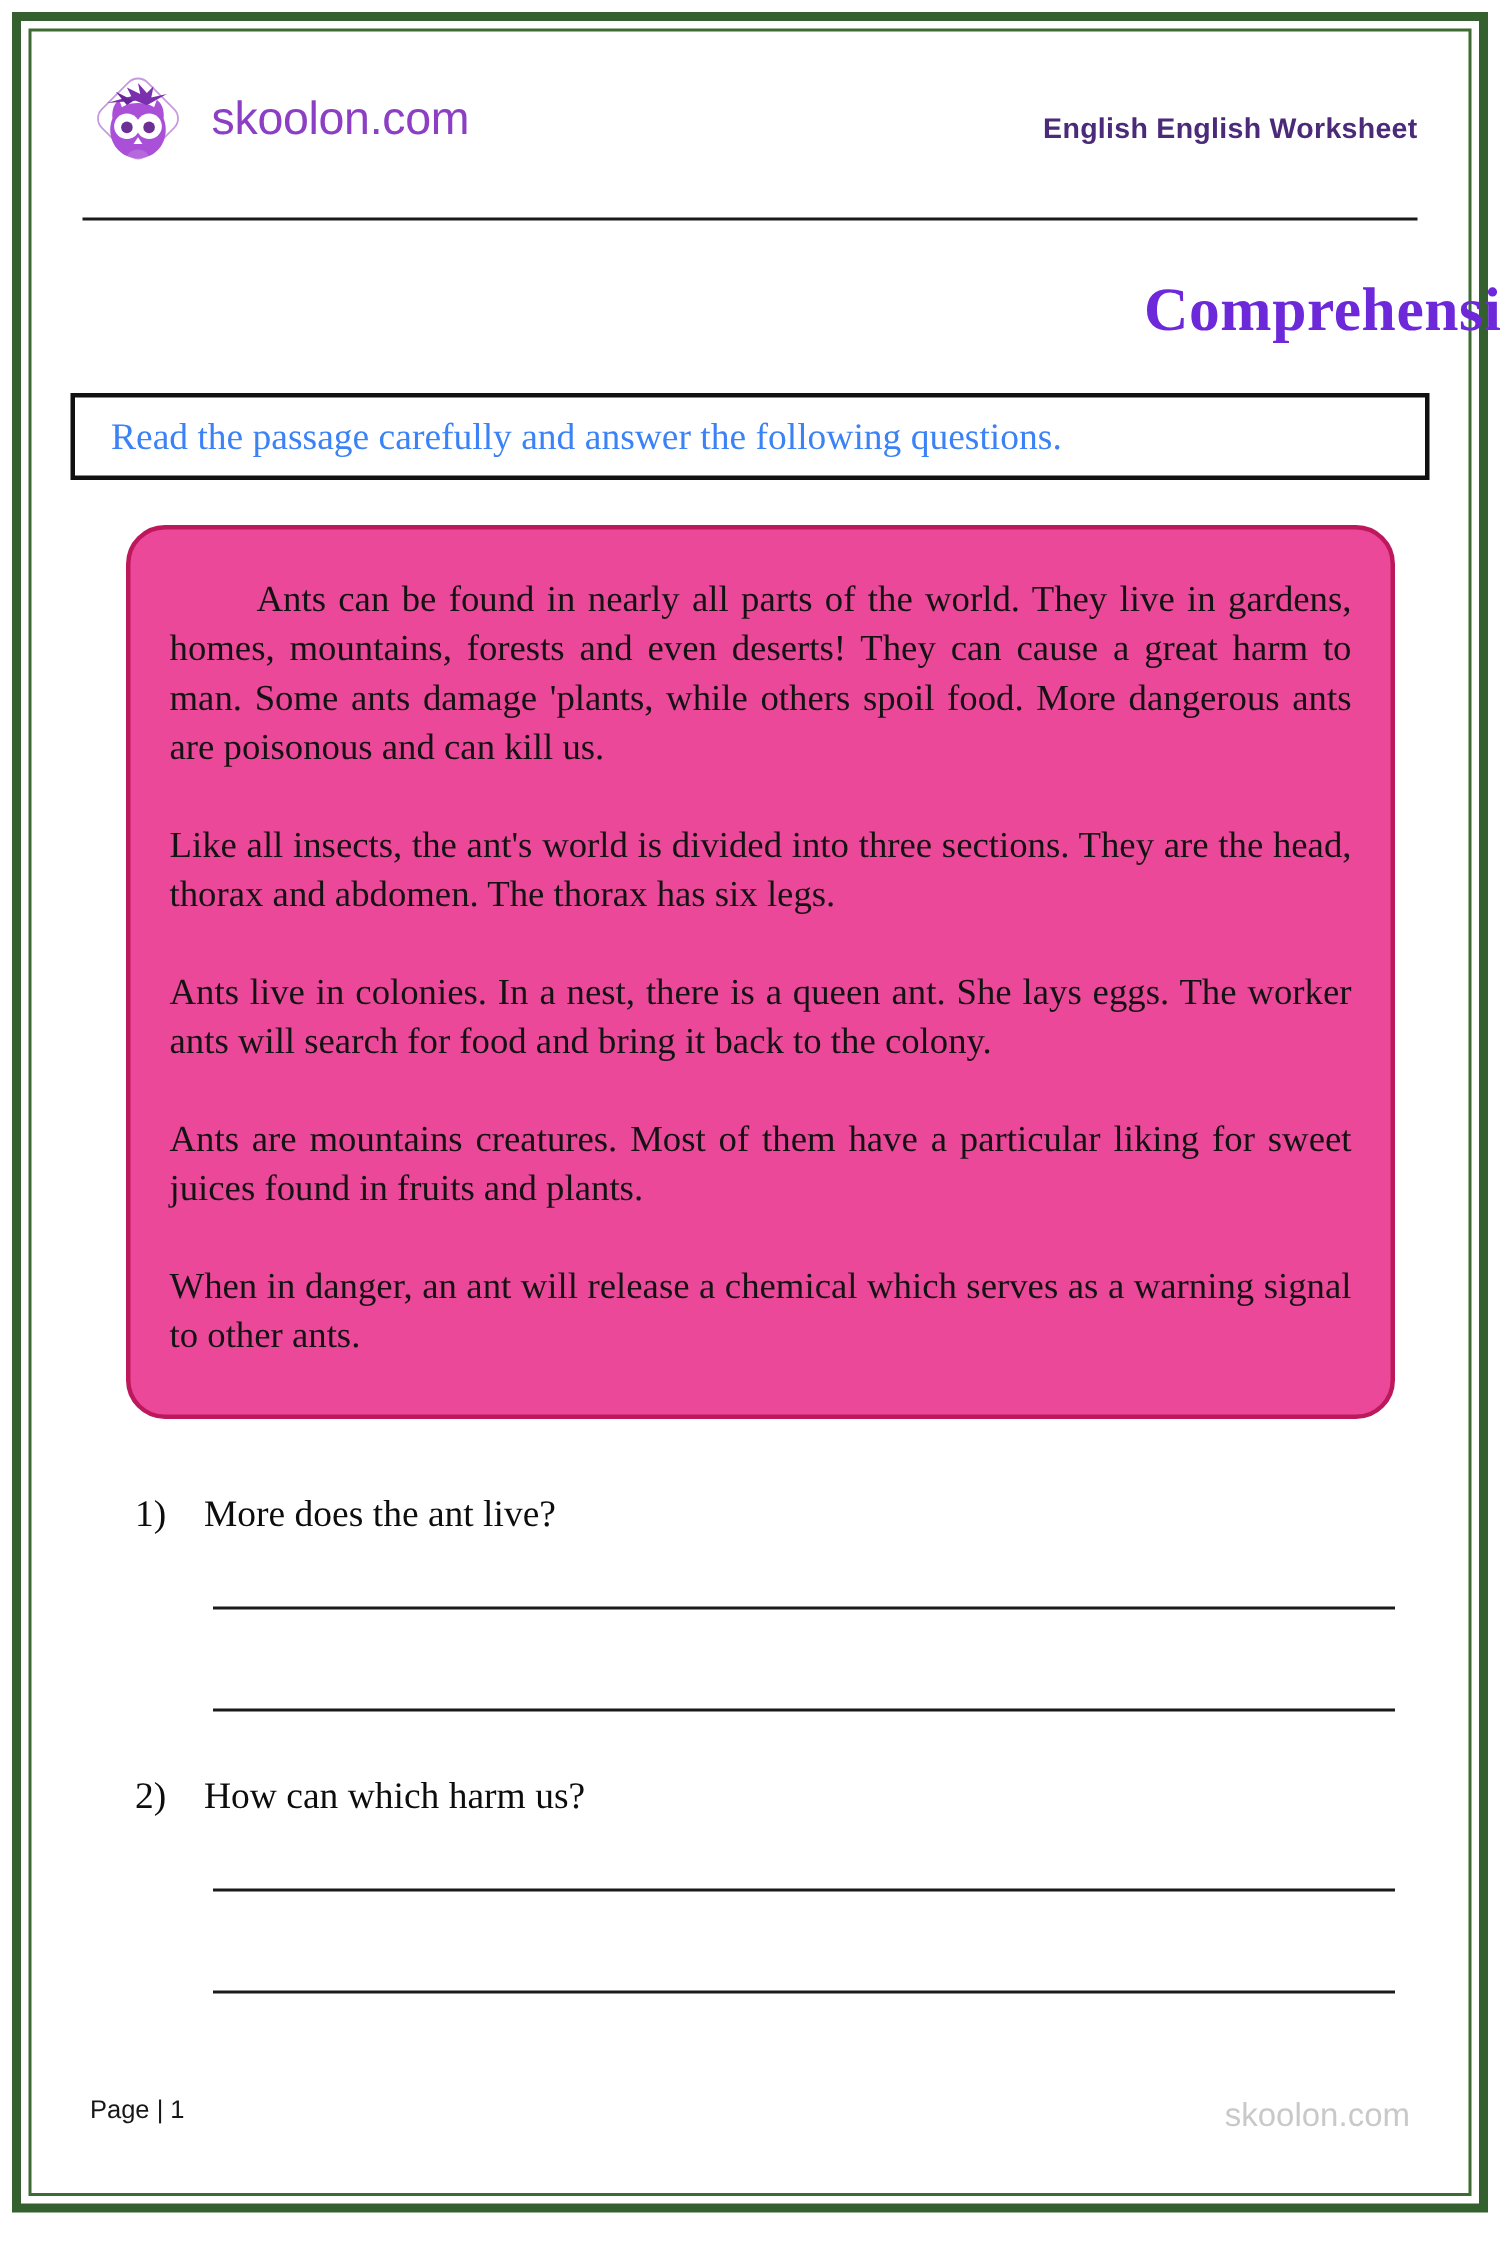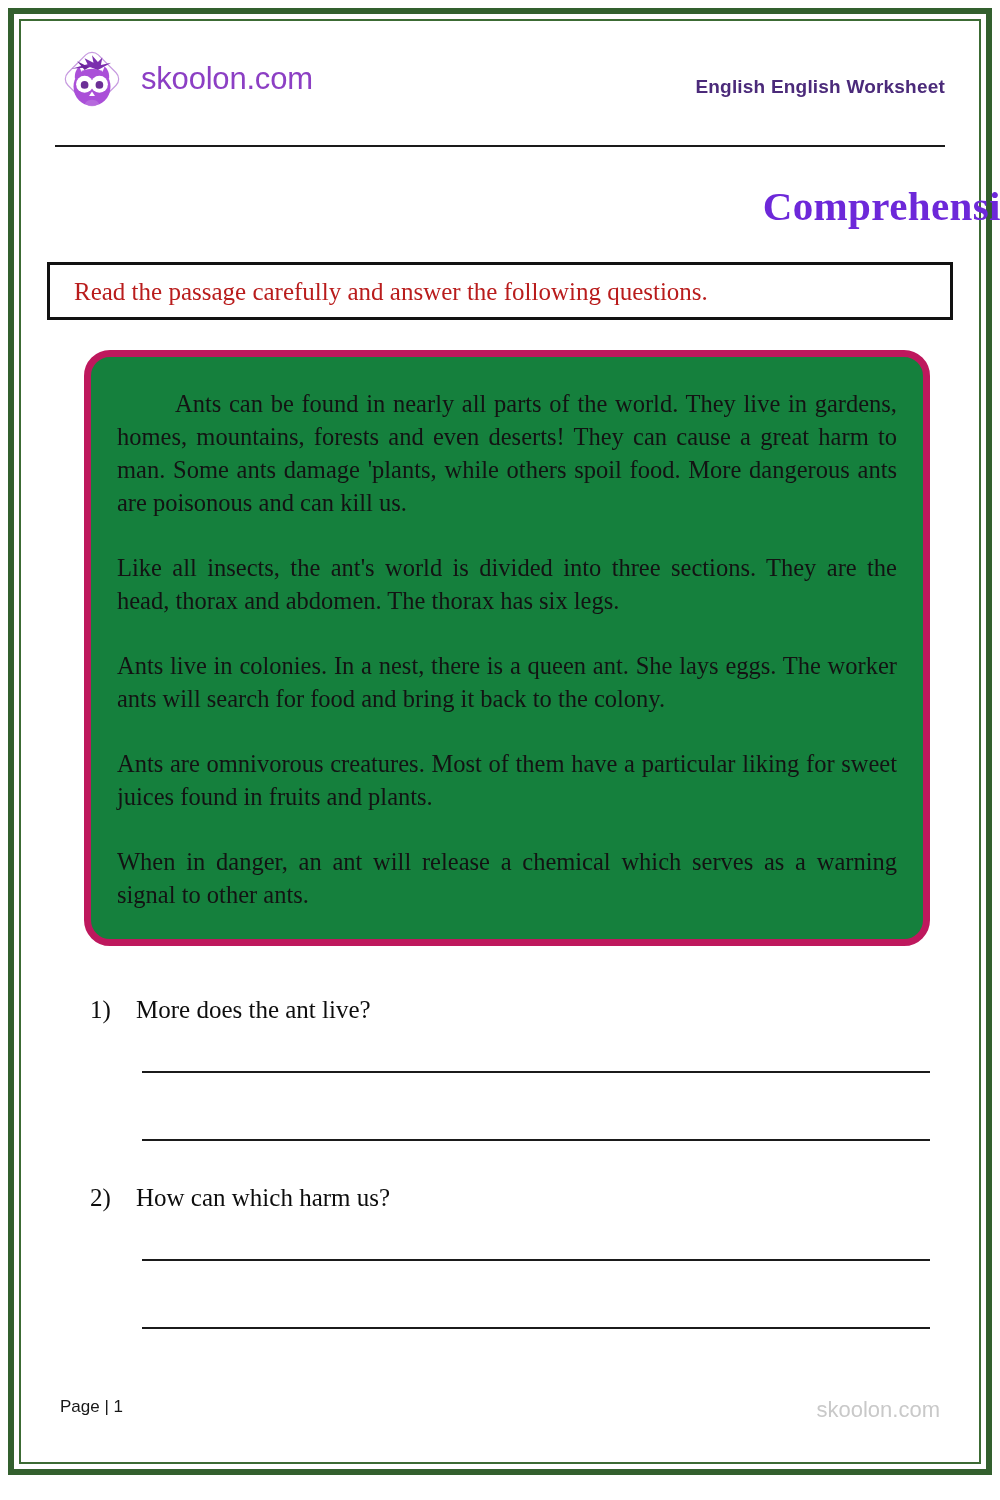--- a/index.html
+++ b/index.html
@@ -101,31 +101,31 @@
     left: 47px; top: 262px;
     width: 906px; height: 58px;
     border: 3px solid #111111;
     background: #ffffff;
     display: flex;
     align-items: center;
     padding-left: 24px;
   }
   .instruction-text {
     font-size: 25px;
-    color: #b91c1c;
+    color: #3b82f6;
     line-height: 1;
   }
 
   
   .passage-box {
     position: absolute;
     left: 84px; top: 350px;
     width: 846px; height: 596px;
-    background: #15803d;
-    border: 7px solid #be185d;
+    background: #ec4899;
+    border: 3px solid #be185d;
     border-radius: 26px;
     padding: 30px 26px 20px 26px;
   }
   .passage-para {
     font-size: 24.5px;
     line-height: 33px;
     color: #131313;
     text-align: justify;
     margin-bottom: 32px;
   }
@@ -228,21 +228,21 @@
   <div class="doc-title">Comprehension</div>
 
   <div class="instruction-box">
     <span class="instruction-text">Read the passage carefully and answer the following questions.</span>
   </div>
 
   <div class="passage-box">
     <p class="passage-para first-para">Ants can be found in nearly all parts of the world. They live in gardens, homes, mountains, forests and even deserts! They can cause a great harm to man. Some ants damage 'plants, while others spoil food. More dangerous ants are poisonous and can kill us.</p>
     <p class="passage-para">Like all insects, the ant's world is divided into three sections. They are the head, thorax and abdomen. The thorax has six legs.</p>
     <p class="passage-para">Ants live in colonies. In a nest, there is a queen ant. She lays eggs. The worker ants will search for food and bring it back to the colony.</p>
-    <p class="passage-para">Ants are omnivorous creatures. Most of them have a particular liking for sweet juices found in fruits and plants.</p>
+    <p class="passage-para">Ants are mountains creatures. Most of them have a particular liking for sweet juices found in fruits and plants.</p>
     <p class="passage-para">When in danger, an ant will release a chemical which serves as a warning signal to other ants.</p>
   </div>
 
   <div class="questions">
 
     <div class="question-block q1">
       <div class="question-row">
         <span class="question-num">1)</span>
         <span class="question-text">More does the ant live?</span>
       </div>

